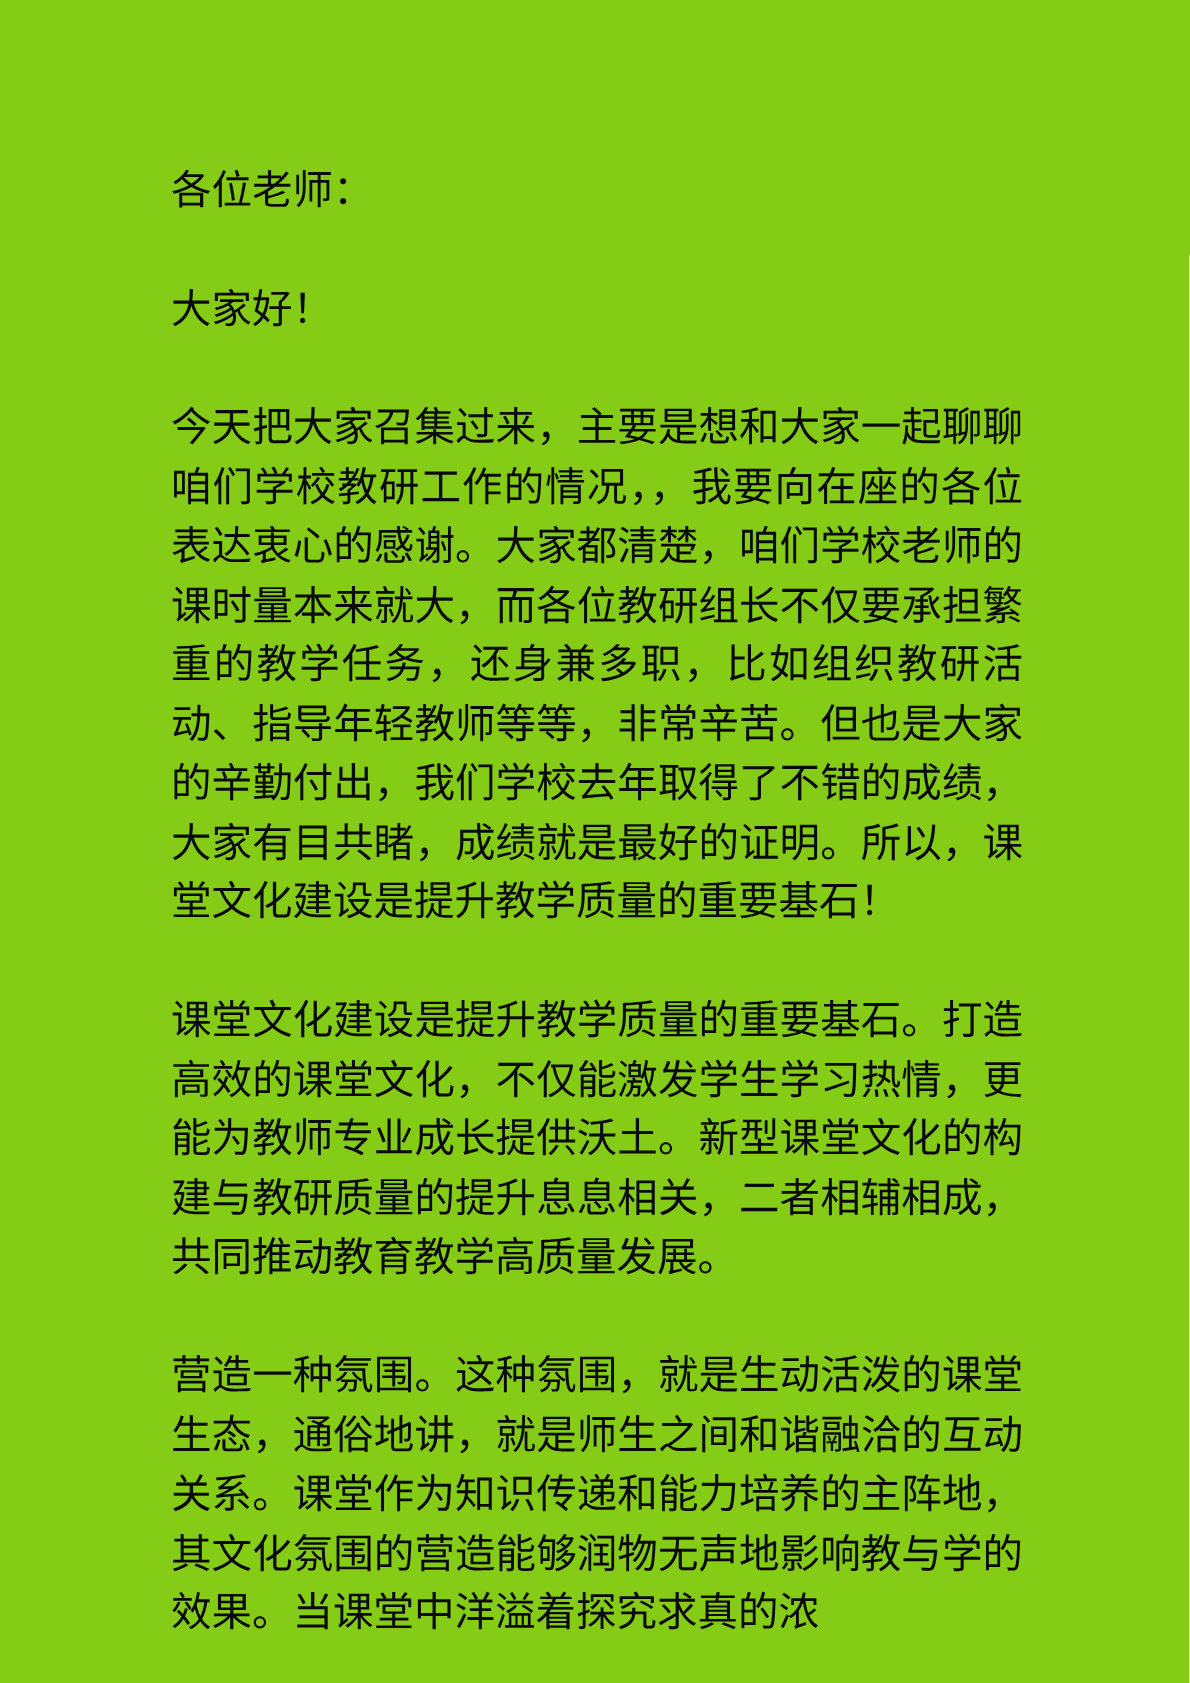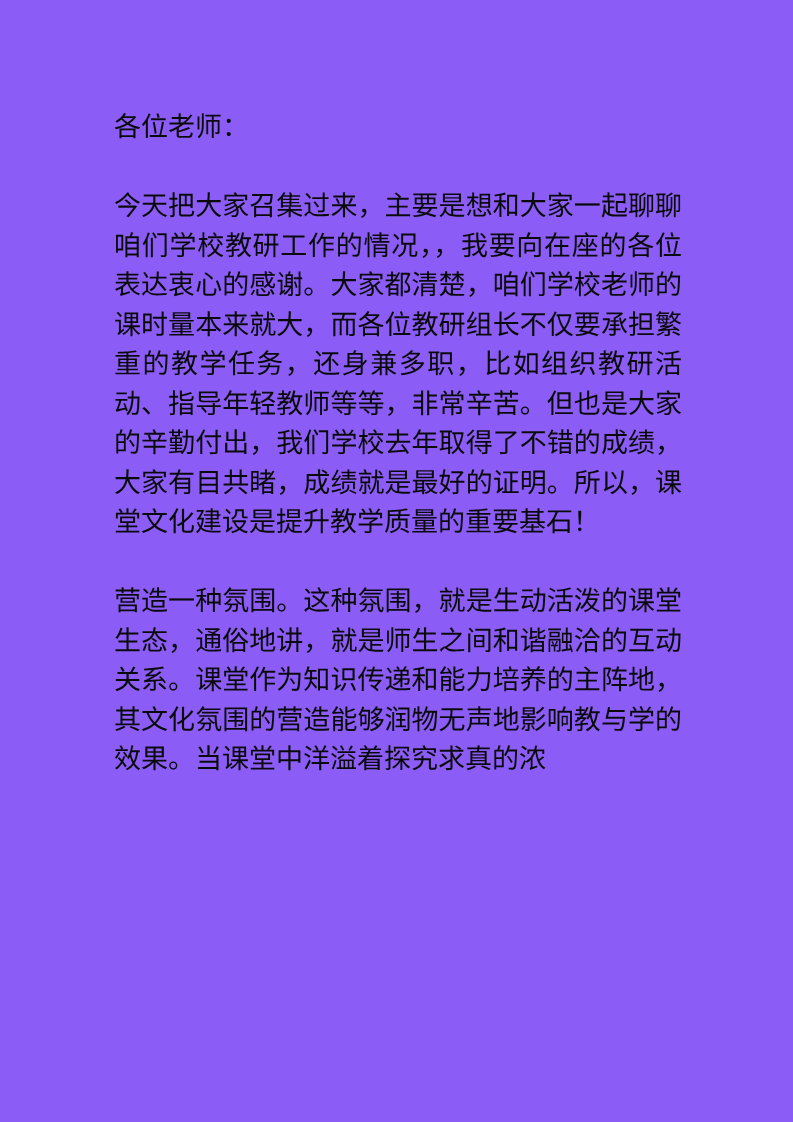--- a/index.html
+++ b/index.html
@@ -6,21 +6,21 @@
   html, body {
     margin: 0;
     padding: 0;
     background: #ffffff;
   }
 
   .page {
     position: relative;
     width: 793px;
     height: 1122px;
-    background: #8b5cf6;
+    background: #84cc16;
     overflow: hidden;
     box-sizing: border-box;
   }
 
   .doc-body {
     position: absolute;
     left: 114px;
     top: 108px;
     width: 568px;
   }
@@ -50,20 +50,22 @@
   }
 </style>
 </head>
 <body>
 
 <div class="page">
   <div class="doc-body">
 
     <p class="para short">各位老师：</p>
 
+    <p class="para short">大家好！</p>
 
     <p class="para">今天把大家召集过来，主要是想和大家一起聊聊咱们学校教研工作的情况，，我要向在座的各位表达衷心的感谢。大家都清楚，咱们学校老师的课时量本来就大，而各位教研组长不仅要承担繁重的教学任务，还身兼多职，比如组织教研活动、指导年轻教师等等，非常辛苦。但也是大家的辛勤付出，我们学校去年取得了不错的成绩，大家有目共睹，成绩就是最好的证明。所以，课堂文化建设是提升教学质量的重要基石！</p>
 
+    <p class="para">课堂文化建设是提升教学质量的重要基石。打造高效的课堂文化，不仅能激发学生学习热情，更能为教师专业成长提供沃土。新型课堂文化的构建与教研质量的提升息息相关，二者相辅相成，共同推动教育教学高质量发展。</p>
 
     <p class="para">营造一种氛围。这种氛围，就是生动活泼的课堂生态，通俗地讲，就是师生之间和谐融洽的互动关系。课堂作为知识传递和能力培养的主阵地，其文化氛围的营造能够润物无声地影响教与学的效果。当课堂中洋溢着探究求真的浓</p>
 
   </div>
 </div>
 
 </body></html>

